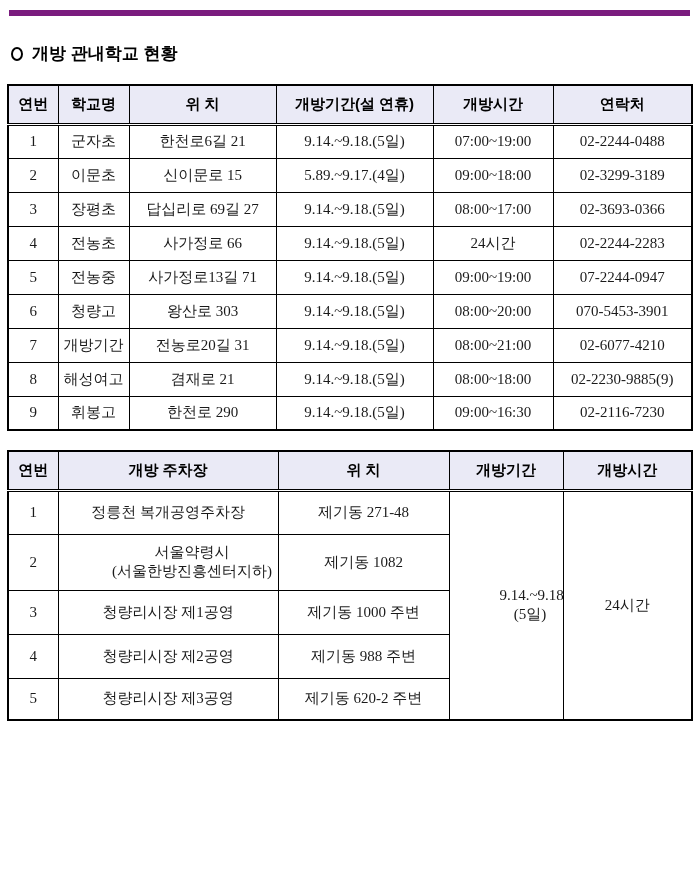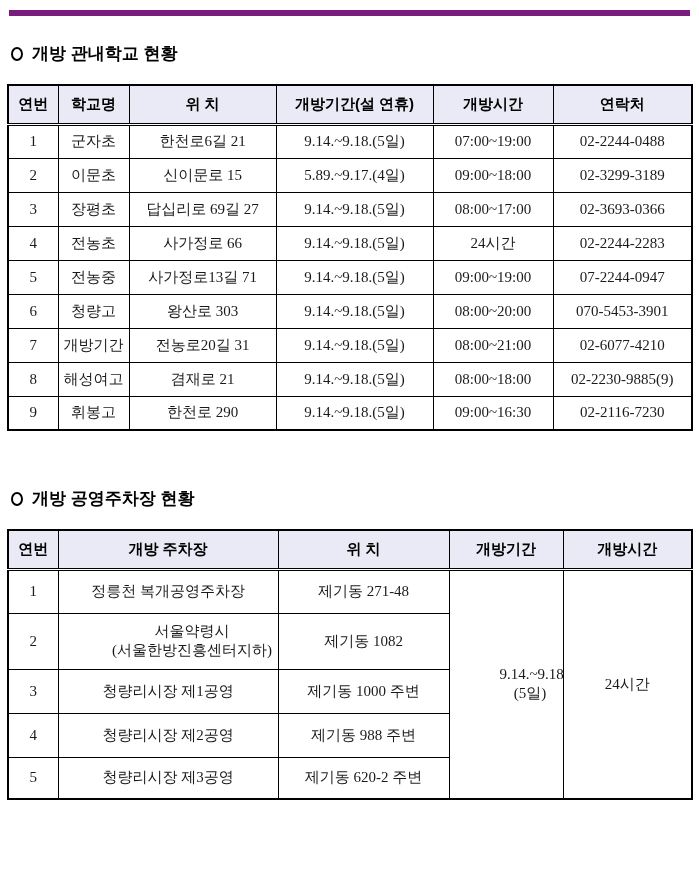--- a/index.html
+++ b/index.html
@@ -189,24 +189,20 @@
         <td>9</td>
         <td>휘봉고</td>
         <td>한천로 290</td>
         <td>9.14.~9.18.(5일)</td>
         <td>09:00~16:30</td>
         <td>02-2116-7230</td>
       </tr>
     </tbody>
   </table>
 
-  <div class="section-heading second">
-    <span class="ring"></span>
-    <span>개방 공영주차장 현황</span>
-  </div>
 
   <table class="parking-table">
     <colgroup>
       <col style="width:50px">
         <col style="width:220px">
         <col style="width:171px">
       <col style="width:114px">
         <col style="width:129px">
     </colgroup>
     <thead>

